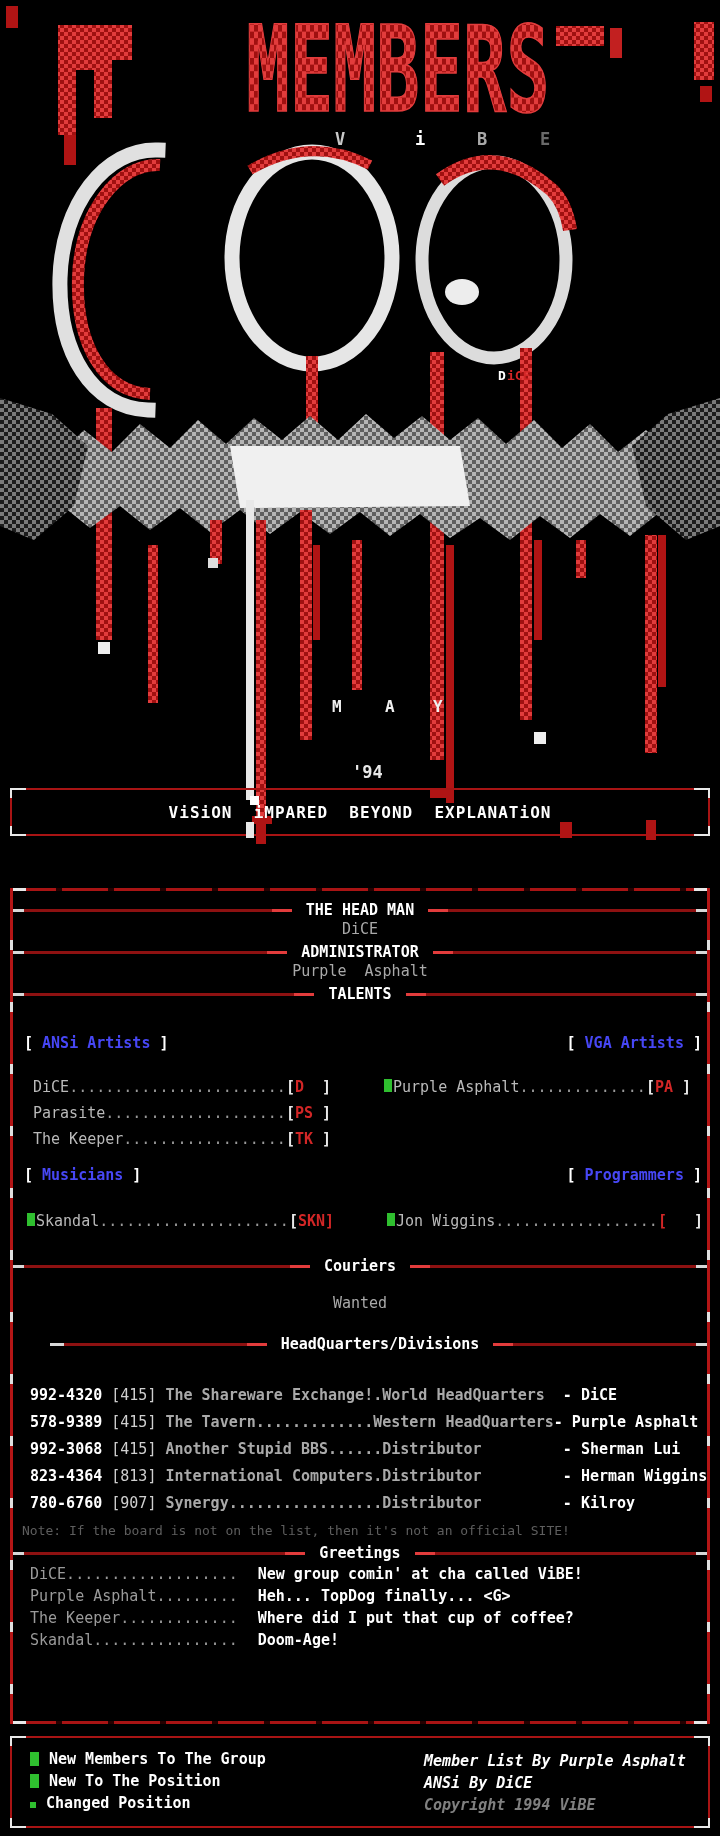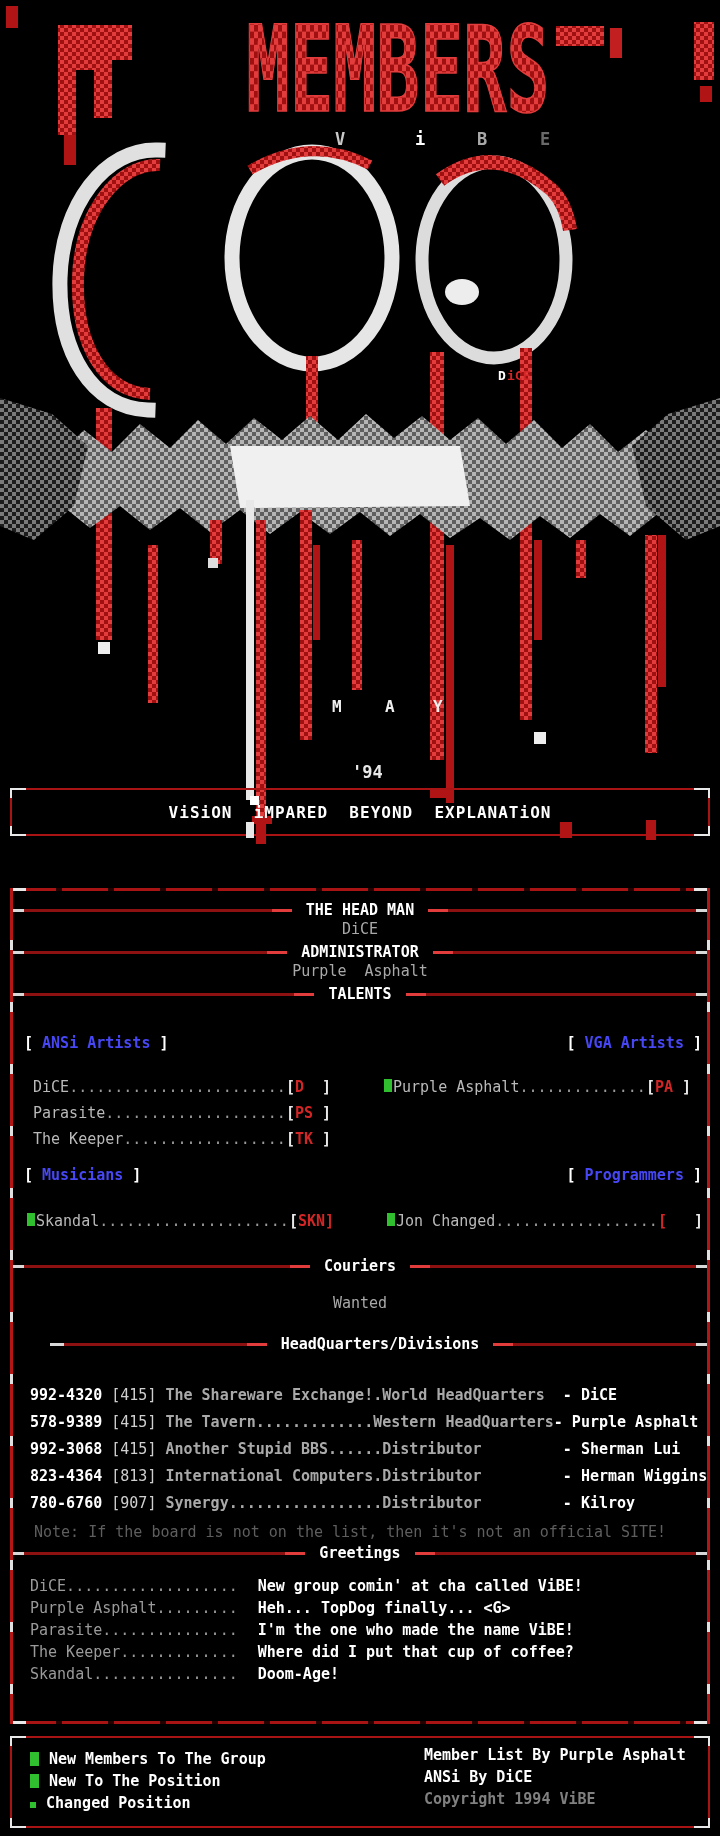--- a/index.html
+++ b/index.html
@@ -53,35 +53,35 @@
   
   .hdr.couriers{margin-top:22px;}
   .subval.wanted{margin-top:18px;}
   .hdr.hq{margin-top:18px;padding-left:40px;}
   .boards{margin-top:28px;}
   .brow{line-height:27px;font-size:15px;white-space:pre;padding-left:20px;}
   .phone{color:#fff;font-weight:bold;}
   .area{color:#cfcfcf;}
   .mid{color:#a9a9a9;font-weight:bold;}
   .sysop{color:#fff;font-weight:bold;}
-  .note{margin-top:6px;height:20px;padding-left:24px;color:#5e5e5e;font-size:15px;white-space:pre;}
-  
-  .greets{margin-top:12px;}
+  .note{margin-top:6px;height:20px;padding-left:12px;color:#5e5e5e;font-size:13px;white-space:pre;}
+  
+  .greets{margin-top:0;}
   .grow{line-height:22px;font-size:15px;white-space:pre;padding-left:20px;}
   .gname{color:#9a9a9a;}
   .gmsg{color:#fff;font-weight:bold;padding-left:20px;}
   
   .footer{position:absolute;top:1736px;left:10px;width:700px;height:92px;box-sizing:border-box;
           border:2px solid #a81414;padding:10px 0 0 18px;}
   .lrow{line-height:22px;font-size:15px;}
   .lmark{display:inline-block;margin-right:10px;background:#2fbf2f;}
   .lmark.sq{width:9px;height:14px;vertical-align:-2px;}
   .lmark.dot{width:6px;height:6px;vertical-align:0;}
   .llabel{color:#fff;font-weight:bold;text-align:center;}
-  .credits{position:absolute;left:412px;top:6px;}
+  .credits{position:absolute;left:412px;top:12px;font-style:italic;}
   .crow{line-height:22px;font-size:15px;font-weight:bold;white-space:pre;}
   .crow .wt{color:#fff;}
   .crow .mut{color:#808080;}
   
   .overdrip{position:absolute;z-index:3;}
 </style>
 </head>
 <body>
 
 <div class="page">
@@ -256,21 +256,21 @@
       <span><span class="wt">[ </span><span class="bl">Musicians</span><span class="wt"> ]</span></span>
       <span><span class="wt">[ </span><span class="bl">Programmers</span><span class="wt"> ]</span></span>
     </div>
     <div class="tgrid second">
       <div>
 
           <div class="mrow"><span class="marker"></span><span class="mname">Skandal</span><span class="mdots">.....................</span><span class="mbr">[</span><span class="mtag">SKN</span><span class="mbr rt">]</span></div>
         </div>
       <div>
 
-          <div class="mrow"><span class="marker"></span><span class="mname">Jon Changed</span><span class="mdots">..................</span><span class="mbr rt">[</span><span class="mtag">   </span><span class="mbr">]</span></div>
+          <div class="mrow"><span class="marker"></span><span class="mname">Jon Wiggins</span><span class="mdots">..................</span><span class="mbr rt">[</span><span class="mtag">   </span><span class="mbr">]</span></div>
         </div>
     </div>
 
     <div class="hdr couriers">
       <span class="hline l"></span>
       <span class="htxt">Couriers</span>
       <span class="hline r"></span>
     </div>
     <div class="subval wanted">Wanted</div>
 
@@ -297,21 +297,20 @@
       <span class="hline l"></span>
       <span class="htxt">Greetings</span>
       <span class="hline r"></span>
     </div>
     <div class="greets">
 
         <div class="grow"><span class="gname">DiCE...................</span><span class="gmsg">New group comin' at cha called ViBE!</span></div>
 
         <div class="grow"><span class="gname">Purple Asphalt.........</span><span class="gmsg">Heh... TopDog finally... &lt;G&gt;</span></div>
 
-        <div class="grow"><span class="gname">Parasite...............</span><span class="gmsg">I'm the one who made the name ViBE!</span></div>
 
         <div class="grow"><span class="gname">The Keeper.............</span><span class="gmsg">Where did I put that cup of coffee?</span></div>
 
         <div class="grow"><span class="gname">Skandal................</span><span class="gmsg">Doom-Age!</span></div>
       </div>
   </div>
 
   <div class="footer">
     <div class="corner c-tl"></div>
     <div class="corner c-tr"></div>

